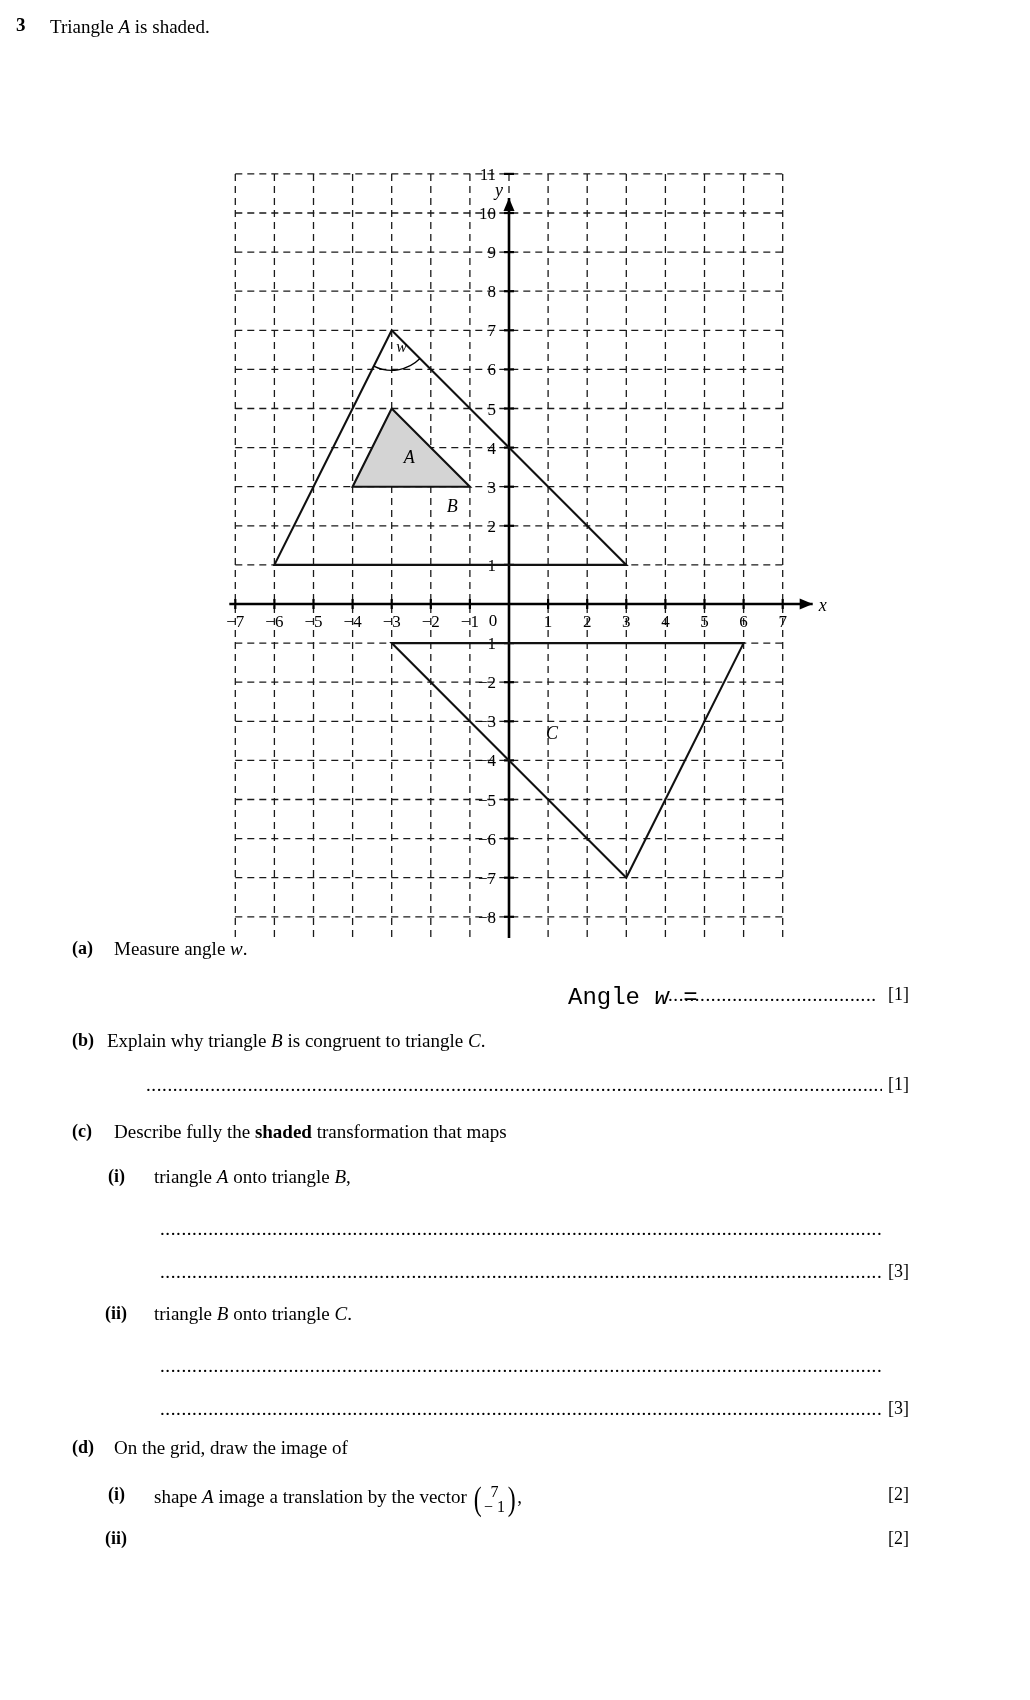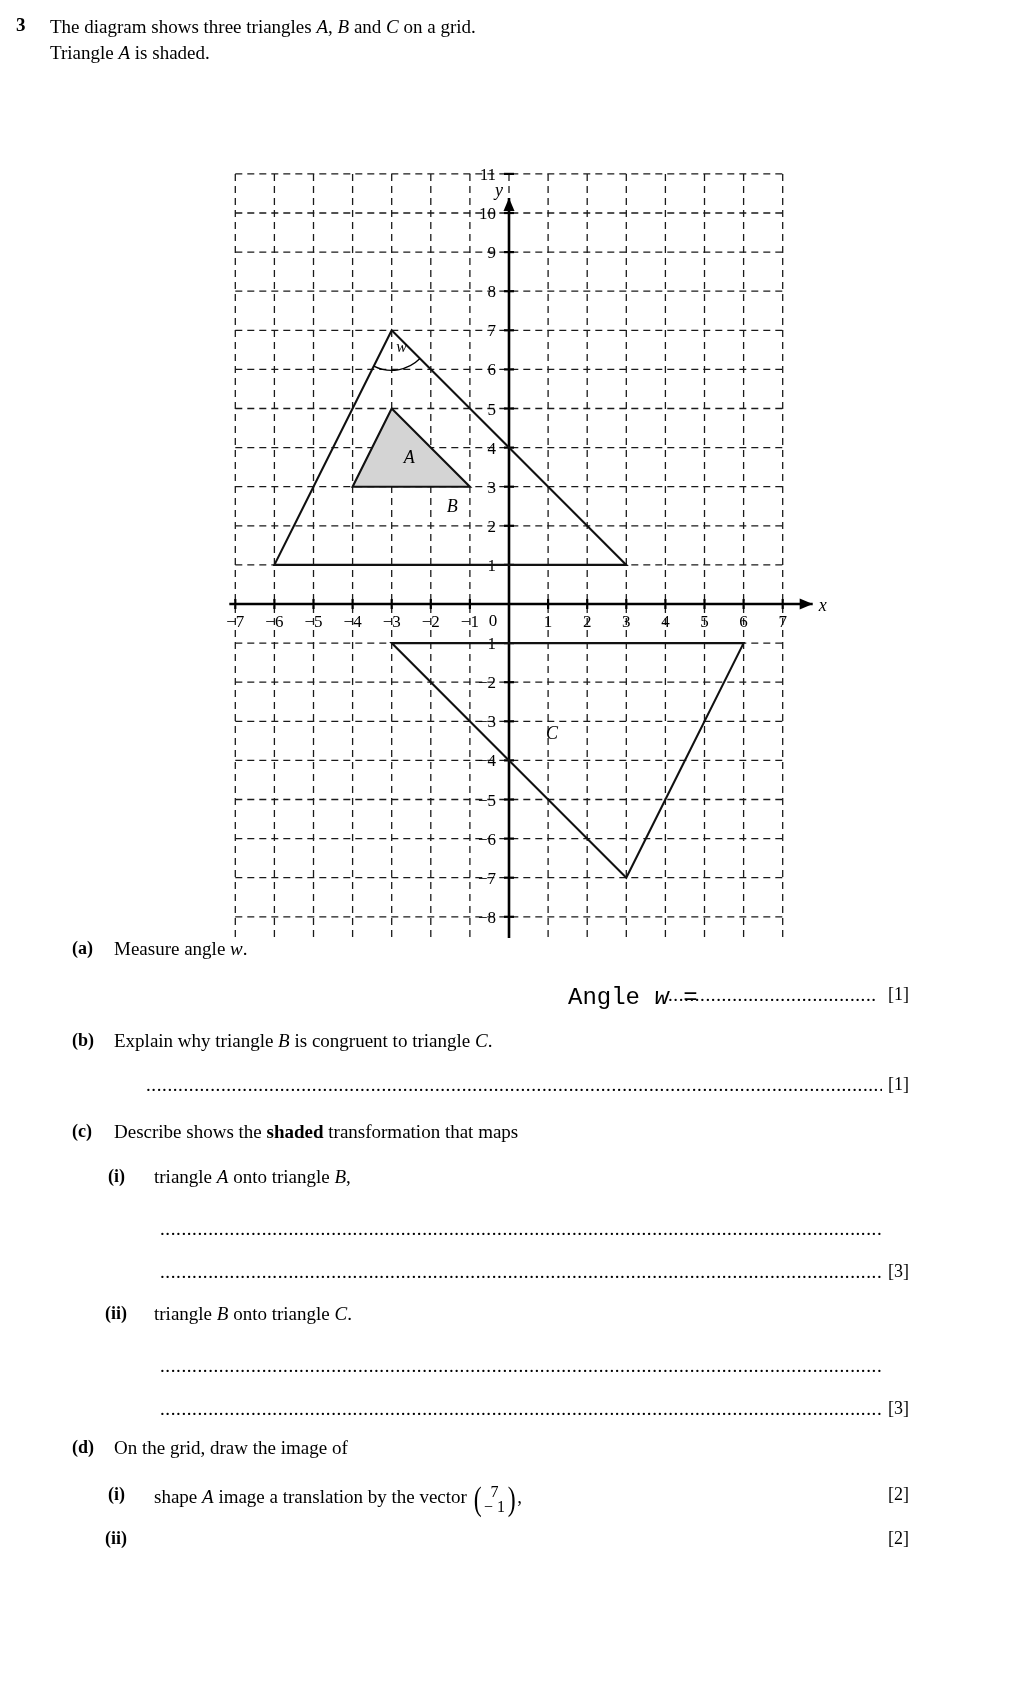--- a/index.html
+++ b/index.html
@@ -103,23 +103,20 @@
   }
 </style>
 </head>
 <body>
 
 <div class="page">
 
   <div class="q-head">
     <div class="q-num">3</div>
     <div class="q-body">
-      <div>
-        <span>The diagram shows three triangles </span><span class="it">A</span><span>, </span><span class="it">B</span><span> and </span><span class="it">C</span><span> on a grid.</span>
-      </div>
       <div>
         <span>Triangle </span><span class="it">A</span><span> is shaded.</span>
       </div>
     </div>
   </div>
 
   <div id="graph-wrap">
     <svg id="graph-svg" width="1030" height="860" viewBox="0 0 1030 860">
         <g>
           <line x1="235.3" y1="95.89999999999998" x2="235.3" y2="877.9000000000001" stroke="#1a1a1a" stroke-width="1.3" stroke-dasharray="7,5"></line>
@@ -254,29 +251,29 @@
     <span>Measure angle </span><span class="it">w</span><span>.</span>
   </div>
 
   <div class="ans-lead" style="left:568px; top:984px;">
     <span>Angle </span><span class="it">w</span><span> =</span>
   </div>
   <div class="dots" style="left:668px; top:984px; width:208px;">..............................................</div>
   <div class="marks" style="left:888px; top:984px;">[1]</div>
 
   <div class="part-label" style="left:72px; top:1030px;">(b)</div>
-  <div class="part-text" style="left:114px; top:1030px;">
+  <div class="part-text" style="left:107px; top:1030px;">
     <span>Explain why triangle </span><span class="it">B</span><span> is congruent to triangle </span><span class="it">C</span><span>.</span>
   </div>
   <div class="dots" style="left:146px; top:1074px; width:736px;">...............................................................................................................................................</div>
   <div class="marks" style="left:888px; top:1074px;">[1]</div>
 
   <div class="part-label" style="left:72px; top:1121px;">(c)</div>
   <div class="part-text" style="left:114px; top:1121px;">
-    <span>Describe shows the </span><span class="bd">shaded</span><span> transformation that maps</span>
+    <span>Describe fully the </span><span class="bd">shaded</span><span> transformation that maps</span>
   </div>
 
   <div class="part-label" style="left:108px; top:1166px;">(i)</div>
   <div class="part-text" style="left:154px; top:1166px;">
     <span>triangle </span><span class="it">A</span><span> onto triangle </span><span class="it">B</span><span>,</span>
   </div>
   <div class="dots" style="left:160px; top:1218px; width:722px;">...........................................................................................................................................</div>
   <div class="dots" style="left:160px; top:1261px; width:722px;">...........................................................................................................................................</div>
   <div class="marks" style="left:888px; top:1261px;">[3]</div>
 

